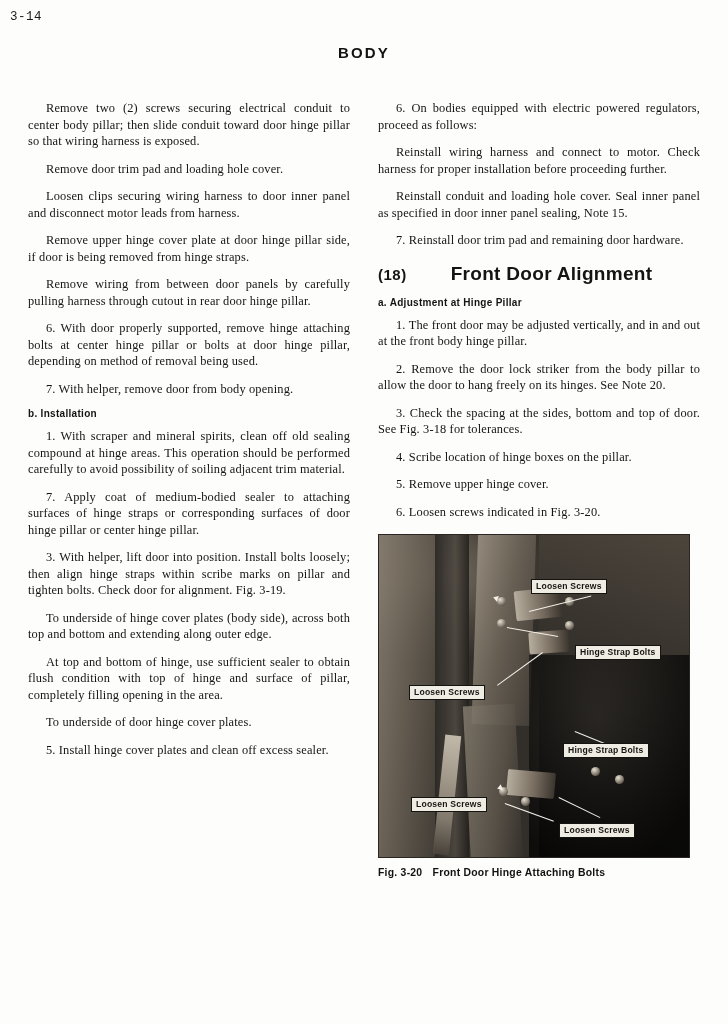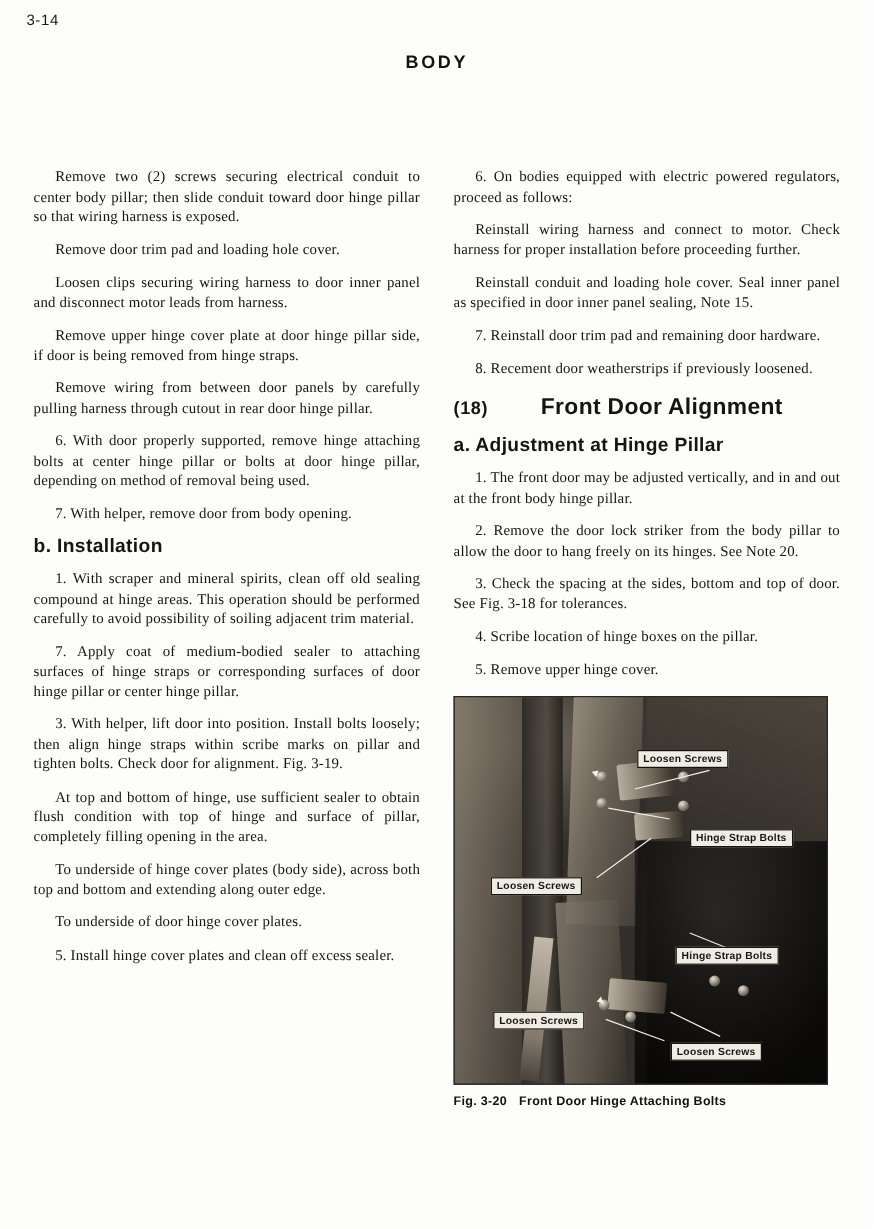--- a/index.html
+++ b/index.html
@@ -19,22 +19,22 @@
     position: relative;
     width: 728px;
     height: 1024px;
     box-sizing: border-box;
     padding: 0;
     background: #fdfdfb;
   }
   .page-number {
     position: absolute;
     top: 10px;
-    left: 22px;
-    font-family: Liberation Sans, sans-serif;
+    left: 10px;
+    font-family: Liberation Mono, monospace;
     font-size: 12.5px;
     letter-spacing: 0.5px;
     color: #1a1a1a;
   }
   .doc-title {
     position: absolute;
     top: 44px;
     left: 0;
     width: 728px;
     text-align: center;
@@ -47,34 +47,33 @@
   .columns {
     position: absolute;
     top: 100px;
     left: 28px;
     width: 672px;
     display: flex;
     gap: 28px;
   }
   .col {
     width: 322px;
-    margin-top: 39px;
   }
   p.para {
     margin: 0 0 11px 0;
     font-size: 12.4px;
     line-height: 1.33;
     text-align: justify;
     text-indent: 18px;
     letter-spacing: 0.15px;
   }
   h3.sub {
     margin: 4px 0 9px 0;
     font-family: "Liberation Sans", sans-serif;
-    font-size: 16px;
+    font-size: 10px;
     font-weight: bold;
     letter-spacing: 0.3px;
   }
   .section-head {
     margin: 14px 0 12px 0;
     display: flex;
     align-items: baseline;
     font-family: "Liberation Sans", sans-serif;
     font-weight: bold;
   }
@@ -228,45 +227,45 @@
       <p class="para">Remove upper hinge cover plate at door hinge pillar side, if door is being removed from hinge straps.</p>
       <p class="para">Remove wiring from between door panels by carefully pulling harness through cutout in rear door hinge pillar.</p>
       <p class="para">6. With door properly supported, remove hinge attaching bolts at center hinge pillar or bolts at door hinge pillar, depending on method of removal being used.</p>
       <p class="para">7. With helper, remove door from body opening.</p>
 
       <h3 class="sub">b.  Installation</h3>
 
       <p class="para">1. With scraper and mineral spirits, clean off old sealing compound at hinge areas. This operation should be performed carefully to avoid possibility of soiling adjacent trim material.</p>
       <p class="para">7. Apply coat of medium-bodied sealer to attaching surfaces of hinge straps or corresponding surfaces of door hinge pillar or center hinge pillar.</p>
       <p class="para">3. With helper, lift door into position. Install bolts loosely; then align hinge straps within scribe marks on pillar and tighten bolts. Check door for alignment. Fig. 3-19.</p>
+      <p class="para">To underside of hinge cover plates (body side), across both top and bottom and extending along outer edge.</p>
       <p class="para">At top and bottom of hinge, use sufficient sealer to obtain flush condition with top of hinge and surface of pillar, completely filling opening in the area.</p>
-      <p class="para">To underside of hinge cover plates (body side), across both top and bottom and extending along outer edge.</p>
       <p class="para">To underside of door hinge cover plates.</p>
       <p class="para">5. Install hinge cover plates and clean off excess sealer.</p>
     </div>
 
     <div class="col">
       <p class="para">6. On bodies equipped with electric powered regulators, proceed as follows:</p>
       <p class="para">Reinstall wiring harness and connect to motor. Check harness for proper installation before proceeding further.</p>
       <p class="para">Reinstall conduit and loading hole cover. Seal inner panel as specified in door inner panel sealing, Note 15.</p>
       <p class="para">7. Reinstall door trim pad and remaining door hardware.</p>
-      <p class="para">8. Recement door weatherstrips if previously loosened.</p>
 
       <div class="section-head">
         <span class="num">(18)</span>
         <span class="title">Front Door Alignment</span>
       </div>
 
       <h3 class="sub">a.  Adjustment at Hinge Pillar</h3>
 
       <p class="para">1. The front door may be adjusted vertically, and in and out at the front body hinge pillar.</p>
       <p class="para">2. Remove the door lock striker from the body pillar to allow the door to hang freely on its hinges. See Note 20.</p>
       <p class="para">3. Check the spacing at the sides, bottom and top of door. See Fig. 3-18 for tolerances.</p>
       <p class="para">4. Scribe location of hinge boxes on the pillar.</p>
       <p class="para">5. Remove upper hinge cover.</p>
+      <p class="para">6. Loosen screws indicated in Fig. 3-20.</p>
 
       <div class="figure">
         <div class="photo">
           <div class="bg"></div>
           <div class="panel-a"></div>
           <div class="panel-b"></div>
           <div class="post"></div>
           <div class="post2"></div>
           <div class="right-dark"></div>
           <div class="shadow-blob"></div>

